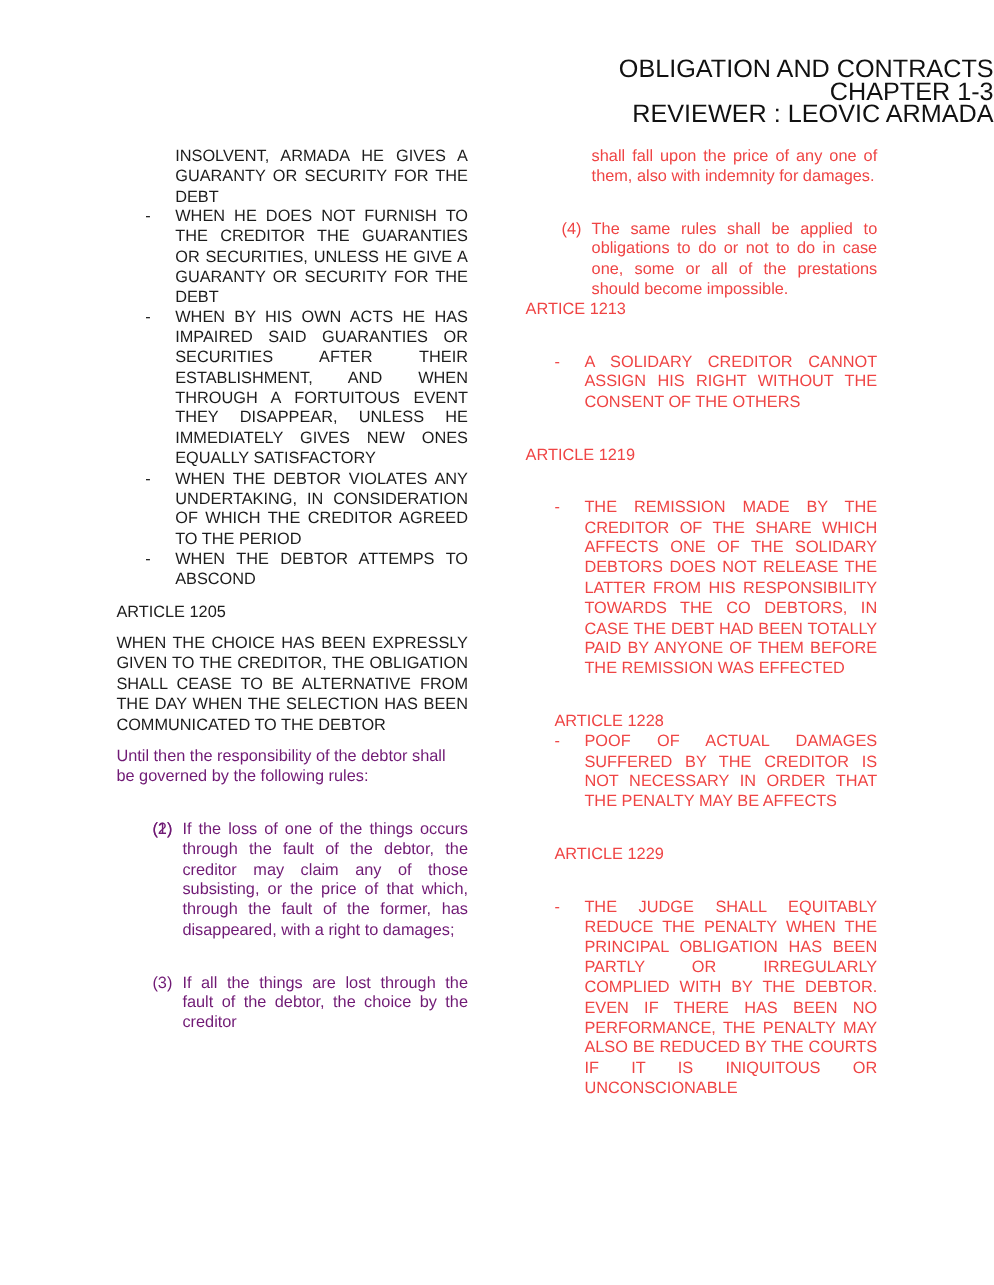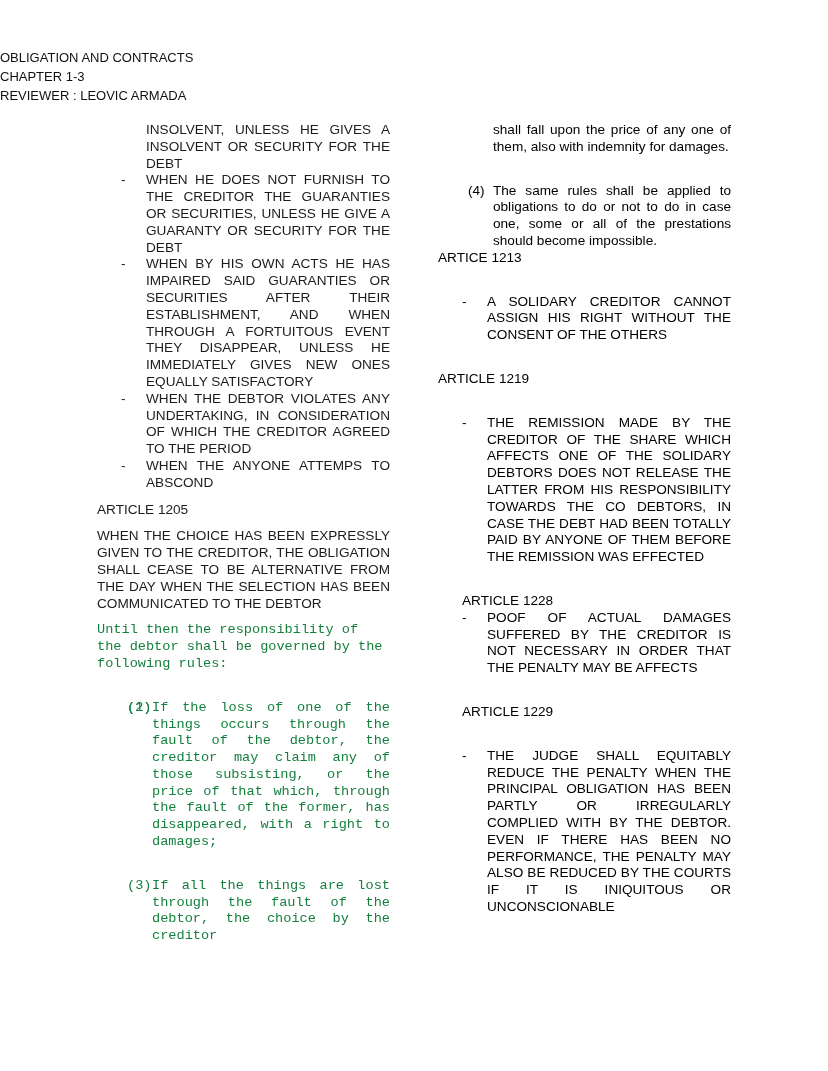--- a/index.html
+++ b/index.html
@@ -1,56 +1,56 @@
 <!DOCTYPE html>
 <html><head>
 <meta charset="utf-8">
 <style>
   html, body { margin:0; padding:0; background:#ffffff; }
   body { width:828px; height:1071px; position:relative; overflow:hidden;
          font-family:"Liberation Sans", sans-serif; color:#1a1a1a; }
-  .header { position:absolute; top:48px; left:0; width:828px; text-align:left;
-            font-size:13px; line-height:19px; color:#111; }
+  .header { position:absolute; top:48px; left:0; width:828px; text-align:right;
+            font-size:21px; line-height:19px; color:#111; }
   .col { position:absolute; top:122px; font-size:13.6px; line-height:16.8px; }
   .left { left:97px; width:293px; color:#1c1c1c; }
-  .right { left:438px; width:293px; color:#000000; }
+  .right { left:438px; width:293px; color:#ef4444; }
   .just { text-align:justify; }
   .bullet { position:relative; padding-left:49px; }
   .bullet .dash { position:absolute; left:24px; top:0; }
   .numitem { position:relative; padding-left:55px; }
   .numitem .num { position:absolute; left:30px; top:0; }
-  .gray { color:#15803d;font-family:Liberation Mono, monospace; }
+  .gray { color:#701a75; }
 </style>
 </head>
 <body>
 
 <div class="header">
   <div>OBLIGATION AND CONTRACTS</div>
   <div>CHAPTER 1-3</div>
   <div>REVIEWER : LEOVIC ARMADA</div>
 </div>
 
 <div class="col left">
-  <div class="just" style="padding-left:49px;">INSOLVENT, UNLESS HE GIVES A INSOLVENT OR SECURITY FOR THE DEBT</div>
+  <div class="just" style="padding-left:49px;">INSOLVENT, ARMADA HE GIVES A GUARANTY OR SECURITY FOR THE DEBT</div>
 
   <div class="bullet just">
     <span class="dash">-</span>
     <span>WHEN HE DOES NOT FURNISH TO THE CREDITOR THE GUARANTIES OR SECURITIES, UNLESS HE GIVE A GUARANTY OR SECURITY FOR THE DEBT</span>
   </div>
   <div class="bullet just">
     <span class="dash">-</span>
     <span>WHEN BY HIS OWN ACTS HE HAS IMPAIRED SAID GUARANTIES OR SECURITIES AFTER THEIR ESTABLISHMENT, AND WHEN THROUGH A FORTUITOUS EVENT THEY DISAPPEAR, UNLESS HE IMMEDIATELY GIVES NEW ONES EQUALLY SATISFACTORY</span>
   </div>
   <div class="bullet just">
     <span class="dash">-</span>
     <span>WHEN THE DEBTOR VIOLATES ANY UNDERTAKING, IN CONSIDERATION OF WHICH THE CREDITOR AGREED TO THE PERIOD</span>
   </div>
   <div class="bullet just">
     <span class="dash">-</span>
-    <span>WHEN THE ANYONE ATTEMPS TO ABSCOND</span>
+    <span>WHEN THE DEBTOR ATTEMPS TO ABSCOND</span>
   </div>
 
   <div style="margin-top:10px;">ARTICLE 1205</div>
   <div class="just" style="margin-top:10px;">WHEN THE CHOICE HAS BEEN EXPRESSLY GIVEN TO THE CREDITOR, THE OBLIGATION SHALL CEASE TO BE ALTERNATIVE FROM THE DAY WHEN THE SELECTION HAS BEEN COMMUNICATED TO THE DEBTOR</div>
   <div class="gray" style="margin-top:10px;">Until then the responsibility of the debtor shall be governed by the following rules:</div>
 
   <div class="numitem just gray" style="margin-top:27px;">
     <span class="num">(1)</span>
   </div>
   <div class="numitem just gray" style="margin-top:27px;">

